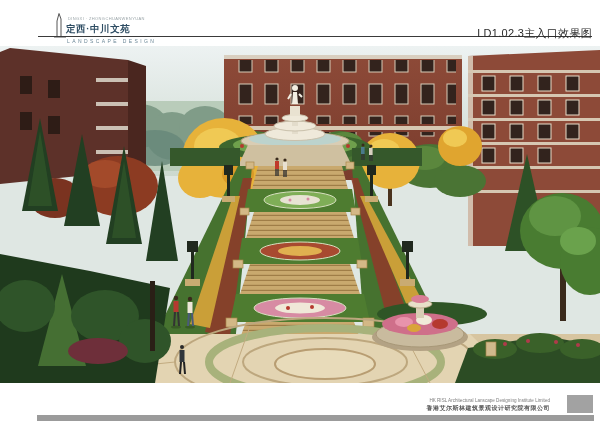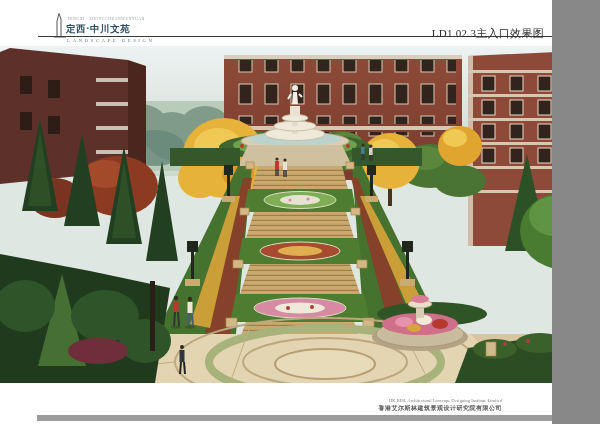--- a/index.html
+++ b/index.html
@@ -1,17 +1,17 @@
 <!DOCTYPE html>
 <html><head>
 <meta charset="utf-8">
 <style>
   html,body{margin:0;padding:0;background:#888;}
-  .page{position:relative;width:552px;height:424px;background:#ffffff;overflow:hidden;
-        font-family:Liberation Serif, serif;}
+  .page{position:relative;width:600px;height:424px;background:#ffffff;overflow:hidden;
+        font-family:Liberation Sans, sans-serif;}
   
   .header-rule{position:absolute;left:38px;top:36px;width:554px;height:1px;background:#3a3a3a;}
   .logo{position:absolute;left:53px;top:12px;}
   .tagline{position:absolute;left:68px;top:16px;font-size:4px;color:#9aa4a8;letter-spacing:.4px;white-space:nowrap;}
   .title{position:absolute;left:66px;top:23px;font-size:9.5px;font-weight:bold;color:#2e4d63;letter-spacing:.6px;white-space:nowrap;}
   .subtitle{position:absolute;left:67px;top:38px;font-size:5px;color:#6a8696;letter-spacing:2.4px;white-space:nowrap;}
   .sheet-label{position:absolute;right:8px;top:26px;font-size:11px;color:#2b2b2b;letter-spacing:.3px;white-space:nowrap;}
   
   .render{position:absolute;left:0;top:46px;width:600px;height:337px;overflow:hidden;background:#dfe7e3;}
   .render svg{display:block;}

